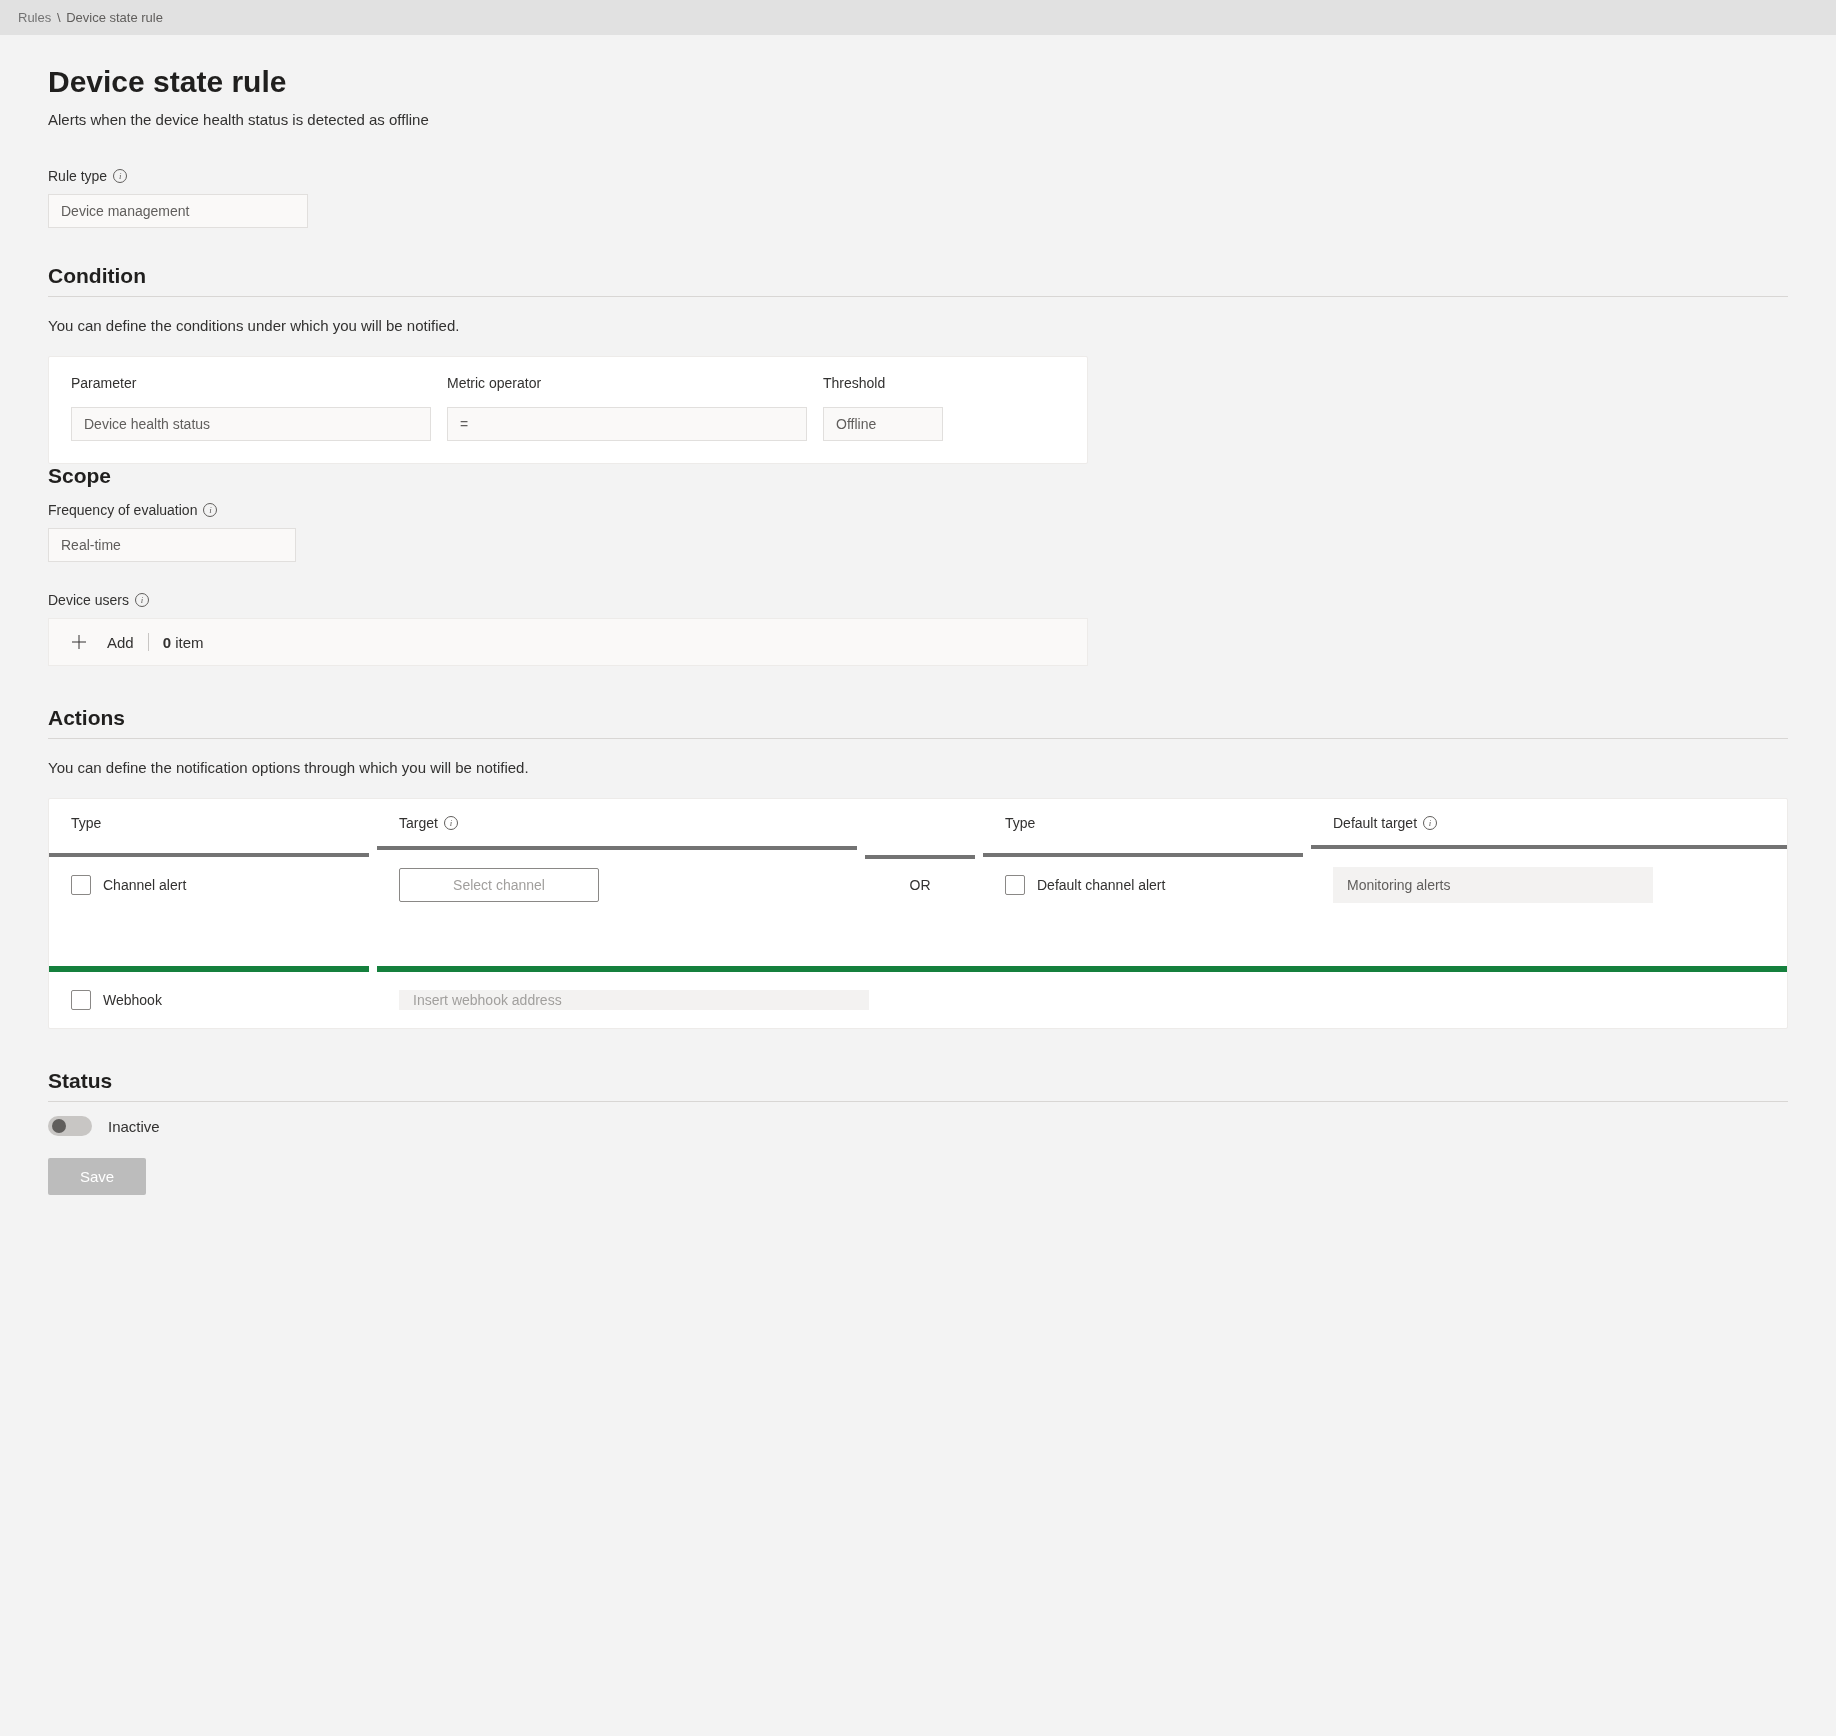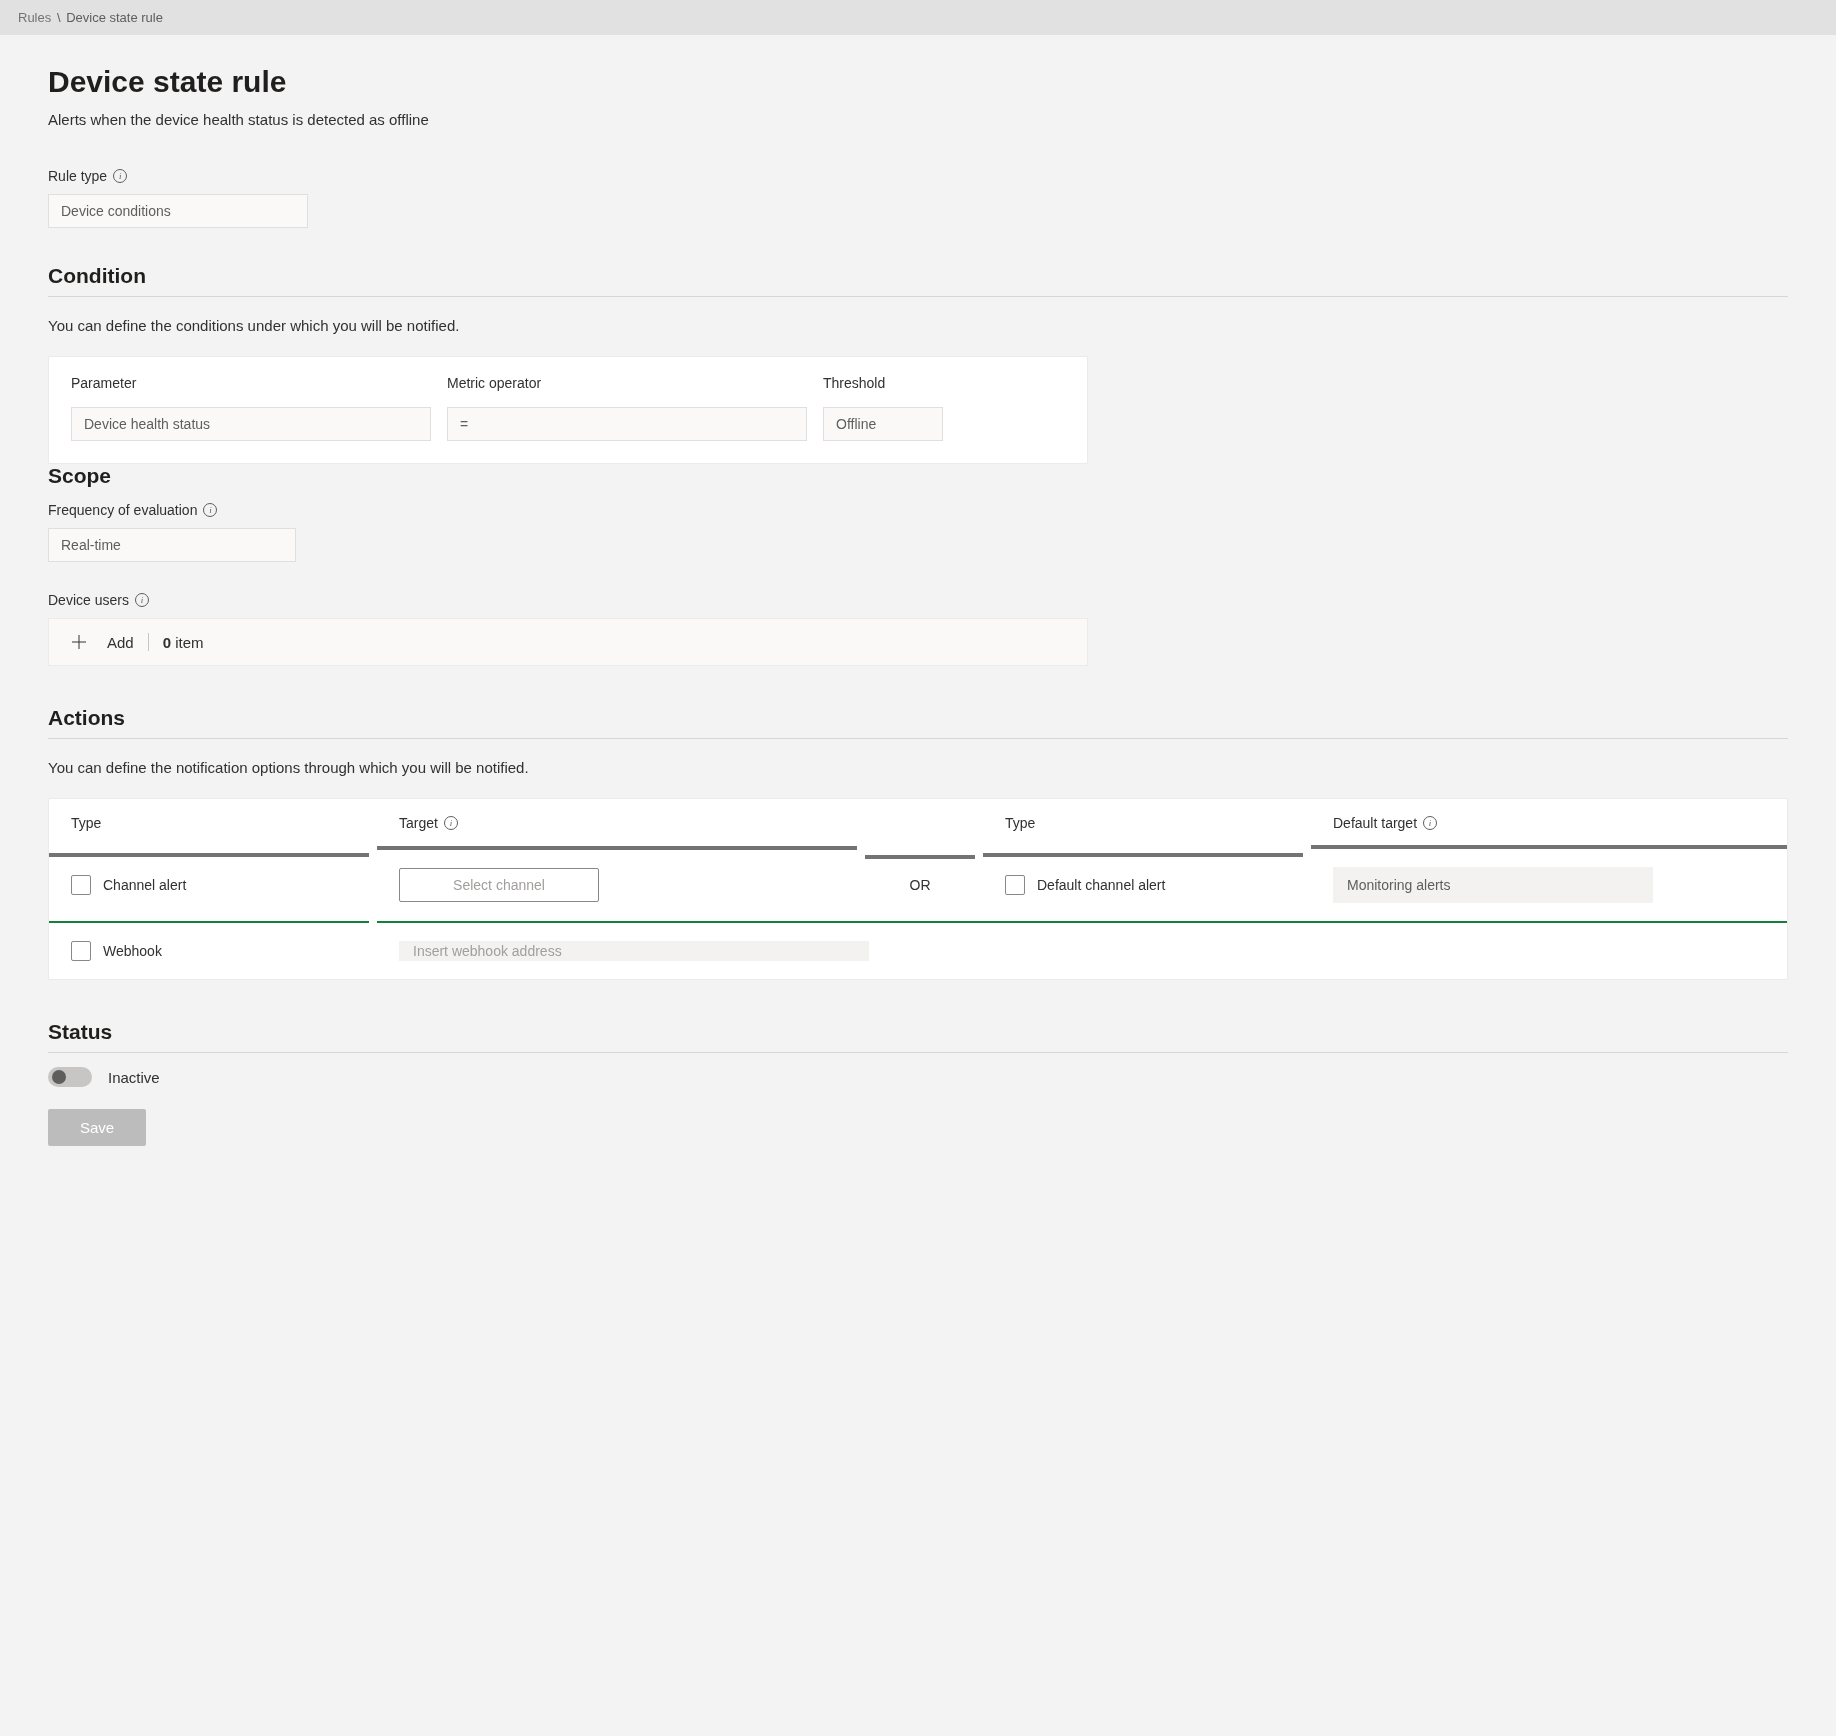--- a/index.html
+++ b/index.html
@@ -158,21 +158,21 @@
       align-items: center;
       gap: 6px;
     }
     .actions-body-row {
       padding: 18px 22px;
       border-top: 4px solid #737373;
       display: flex;
       align-items: center;
       gap: 12px;
     }
-    .row2 .actions-body-row { border-top: 2px solid #15803d; }
+    .row2 .actions-body-row { border-top: 6px solid #15803d; margin-top: 45px; }
     .checkbox {
       width: 20px;
       height: 20px;
       border: 1px solid #8a8886;
       border-radius: 2px;
       background: #fff;
       cursor: pointer;
       flex-shrink: 0;
     }
     .select-channel-btn {
@@ -255,21 +255,21 @@
 
 <div class="main">
 
   <h1 class="page-title">Device state rule</h1>
   <p class="page-desc">Alerts when the device health status is detected as offline</p>
 
   <div class="field-label">
     <span>Rule type</span>
     <span class="info-icon">i</span>
   </div>
-  <div class="readonly-box rule-type-box">Device conditions</div>
+  <div class="readonly-box rule-type-box">Device management</div>
 
   
   <h2 class="section-title">Condition</h2>
   <hr class="section-divider">
   <p class="section-desc">You can define the conditions under which you will be notified.</p>
 
   <div class="condition-card">
     <div class="condition-header">
       <div>Parameter</div>
       <div>Metric operator</div>

